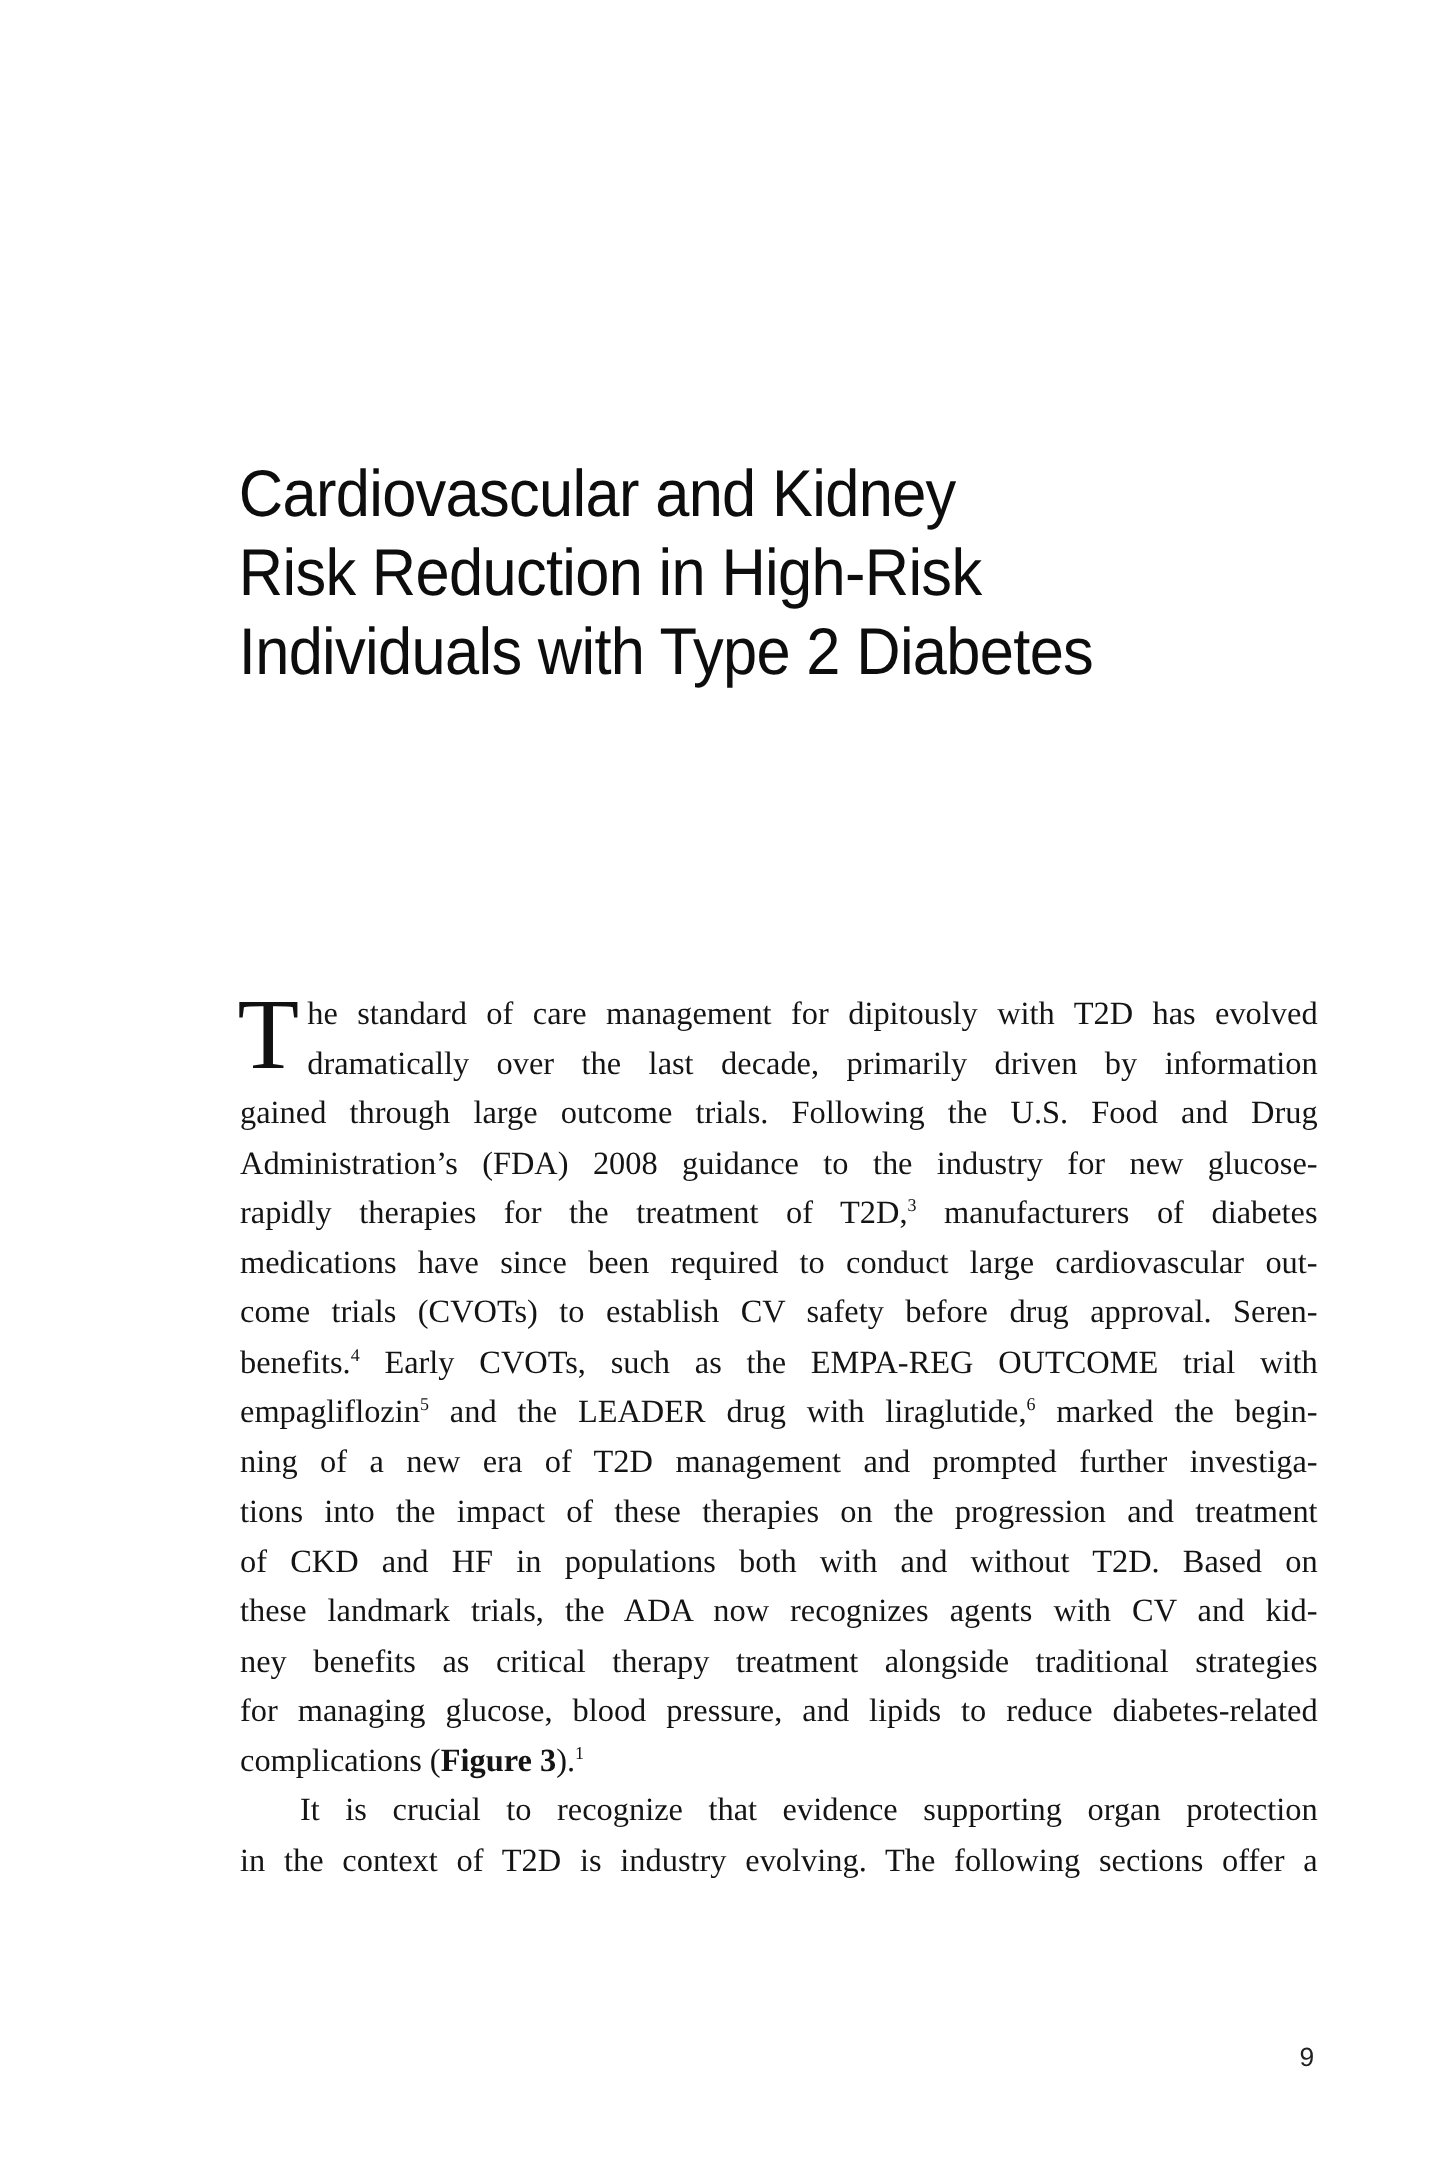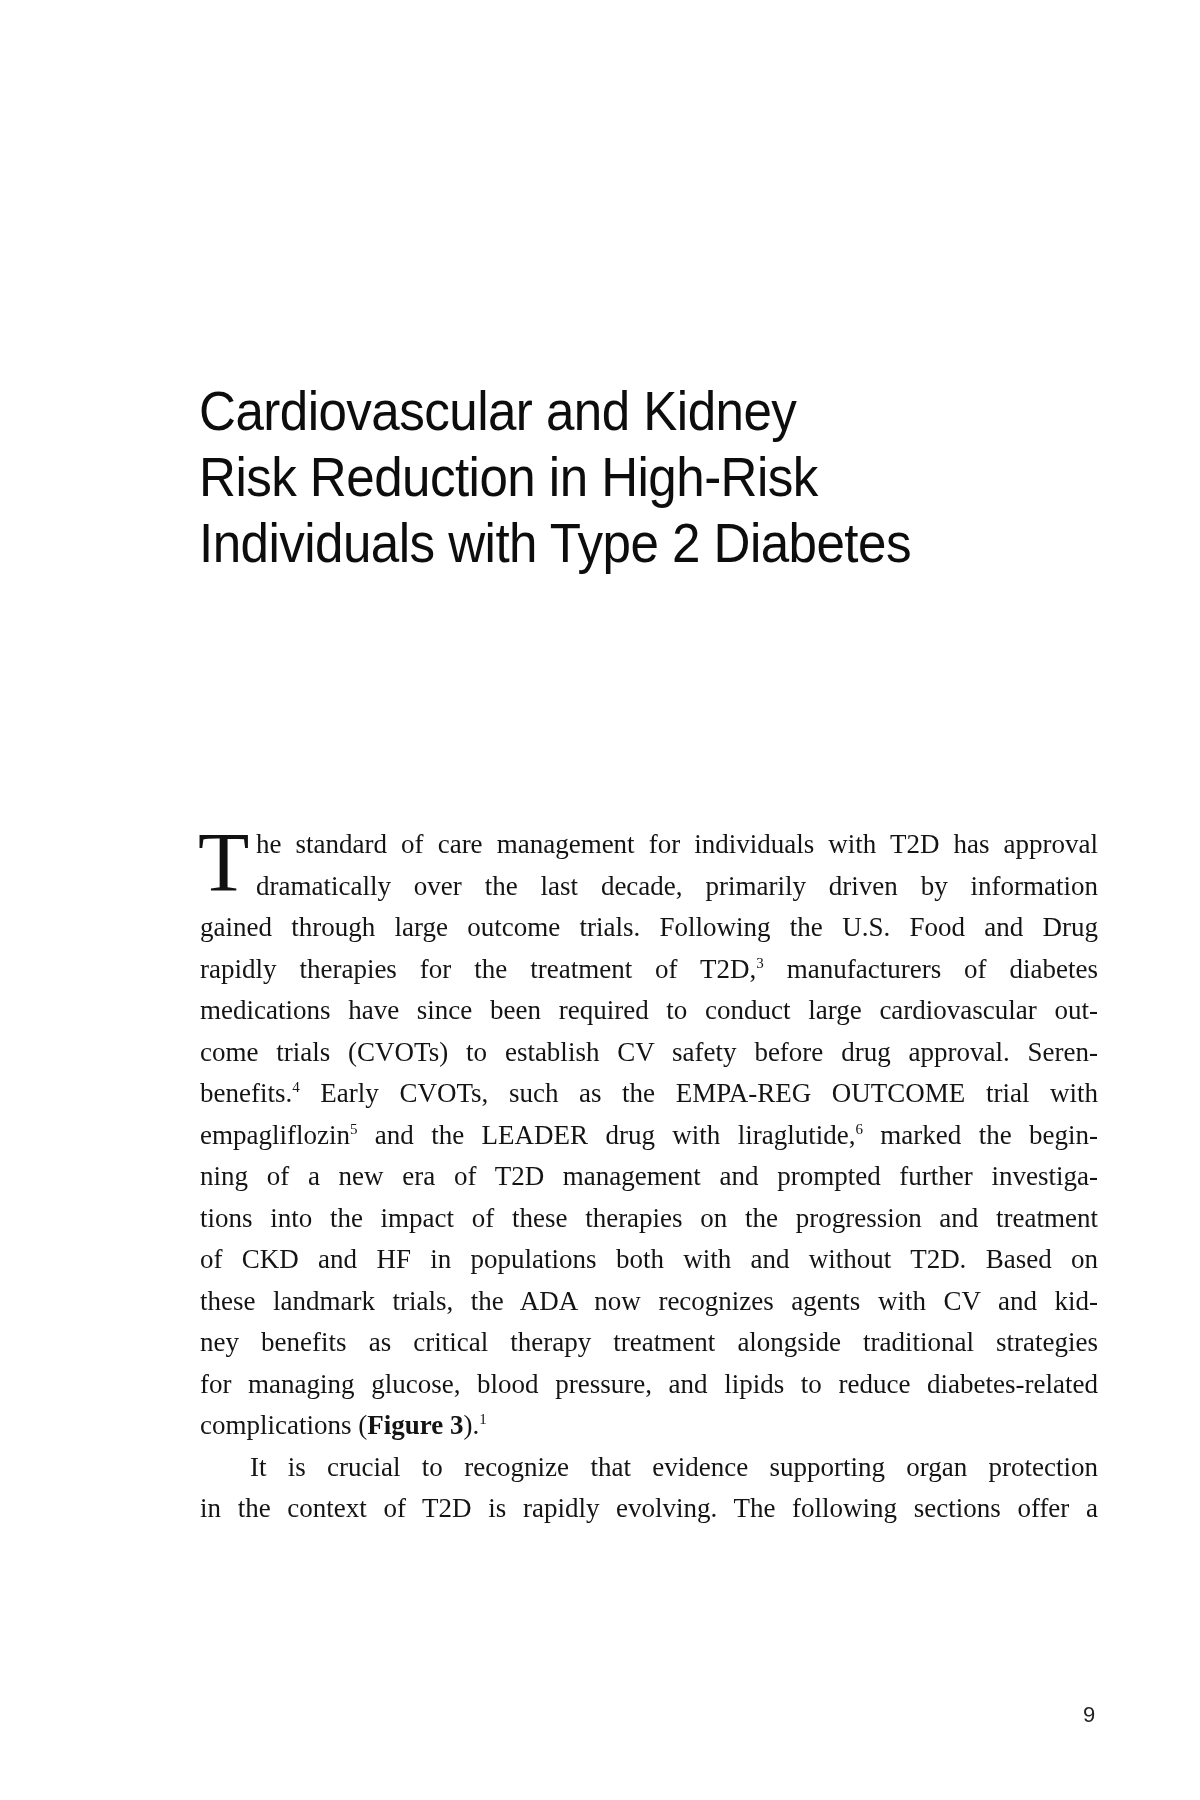--- a/index.html
+++ b/index.html
@@ -39,33 +39,34 @@
 
   <h1 class="title">
     <span>Cardiovascular and Kidney</span>
     <span>Risk Reduction in High-Risk</span>
     <span>Individuals with Type 2 Diabetes</span>
   </h1>
 
   <div class="body">
     <span class="dropcap">T</span>
 
-    <span class="line dropindent"><span>he standard of care management for individuals with T2D has approval</span></span>
+    <span class="line dropindent"><span>he standard of care management for dipitously with T2D has evolved</span></span>
     <span class="line dropindent"><span>dramatically over the last decade, primarily driven by information</span></span>
     <span class="line"><span>gained through large outcome trials. Following the U.S. Food and Drug</span></span>
+    <span class="line"><span>Administration’s (FDA) 2008 guidance to the industry for new glucose-</span></span>
     <span class="line"><span>rapidly therapies for the treatment of T2D,</span><sup>3</sup><span> manufacturers of diabetes</span></span>
     <span class="line"><span>medications have since been required to conduct large cardiovascular out-</span></span>
     <span class="line"><span>come trials (CVOTs) to establish CV safety before drug approval. Seren-</span></span>
     <span class="line"><span>benefits.</span><sup>4</sup><span> Early CVOTs, such as the EMPA-REG OUTCOME trial with</span></span>
     <span class="line"><span>empagliflozin</span><sup>5</sup><span> and the LEADER drug with liraglutide,</span><sup>6</sup><span> marked the begin-</span></span>
     <span class="line"><span>ning of a new era of T2D management and prompted further investiga-</span></span>
     <span class="line"><span>tions into the impact of these therapies on the progression and treatment</span></span>
     <span class="line"><span>of CKD and HF in populations both with and without T2D. Based on</span></span>
     <span class="line"><span>these landmark trials, the ADA now recognizes agents with CV and kid-</span></span>
     <span class="line"><span>ney benefits as critical therapy treatment alongside traditional strategies</span></span>
     <span class="line"><span>for managing glucose, blood pressure, and lipids to reduce diabetes-related</span></span>
     <span class="line last"><span>complications (</span><span class="bold">Figure 3</span><span>).</span><sup>1</sup></span>
     <span class="line indent"><span>It is crucial to recognize that evidence supporting organ protection</span></span>
-    <span class="line"><span>in the context of T2D is rapidly evolving. The following sections offer a</span></span>
+    <span class="line"><span>in the context of T2D is industry evolving. The following sections offer a</span></span>
   </div>
 
   <div class="pagenum">9</div>
 </div>
 
 </body></html>

